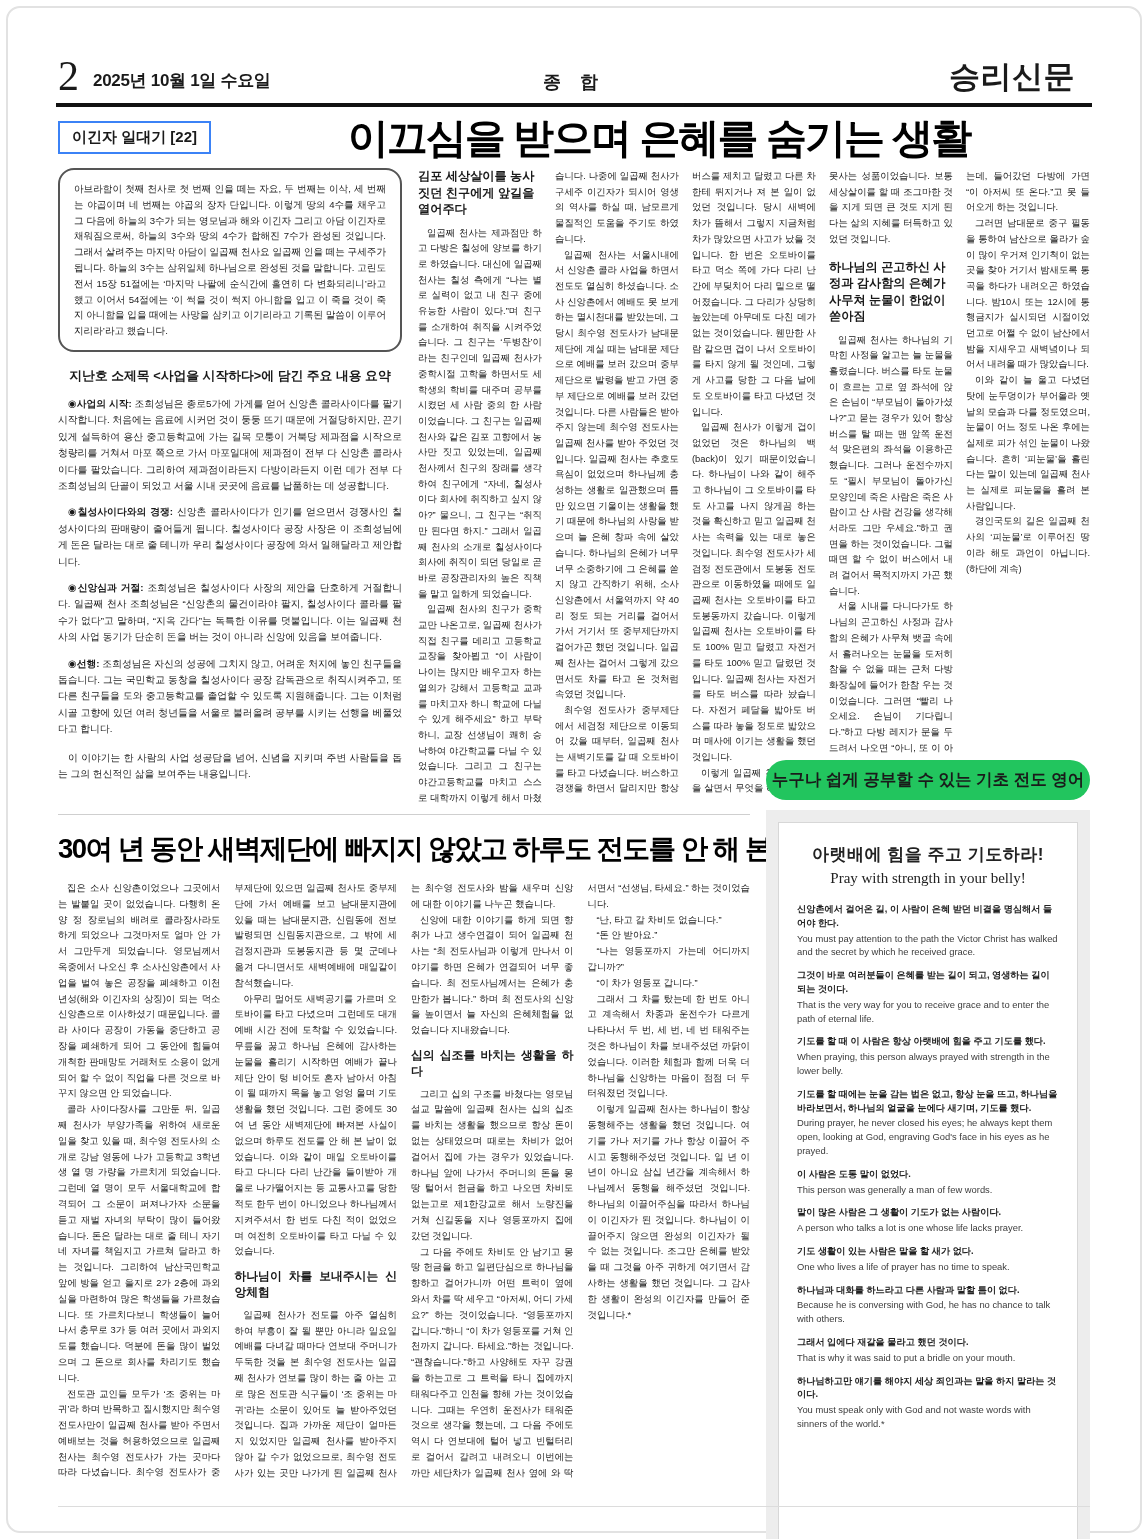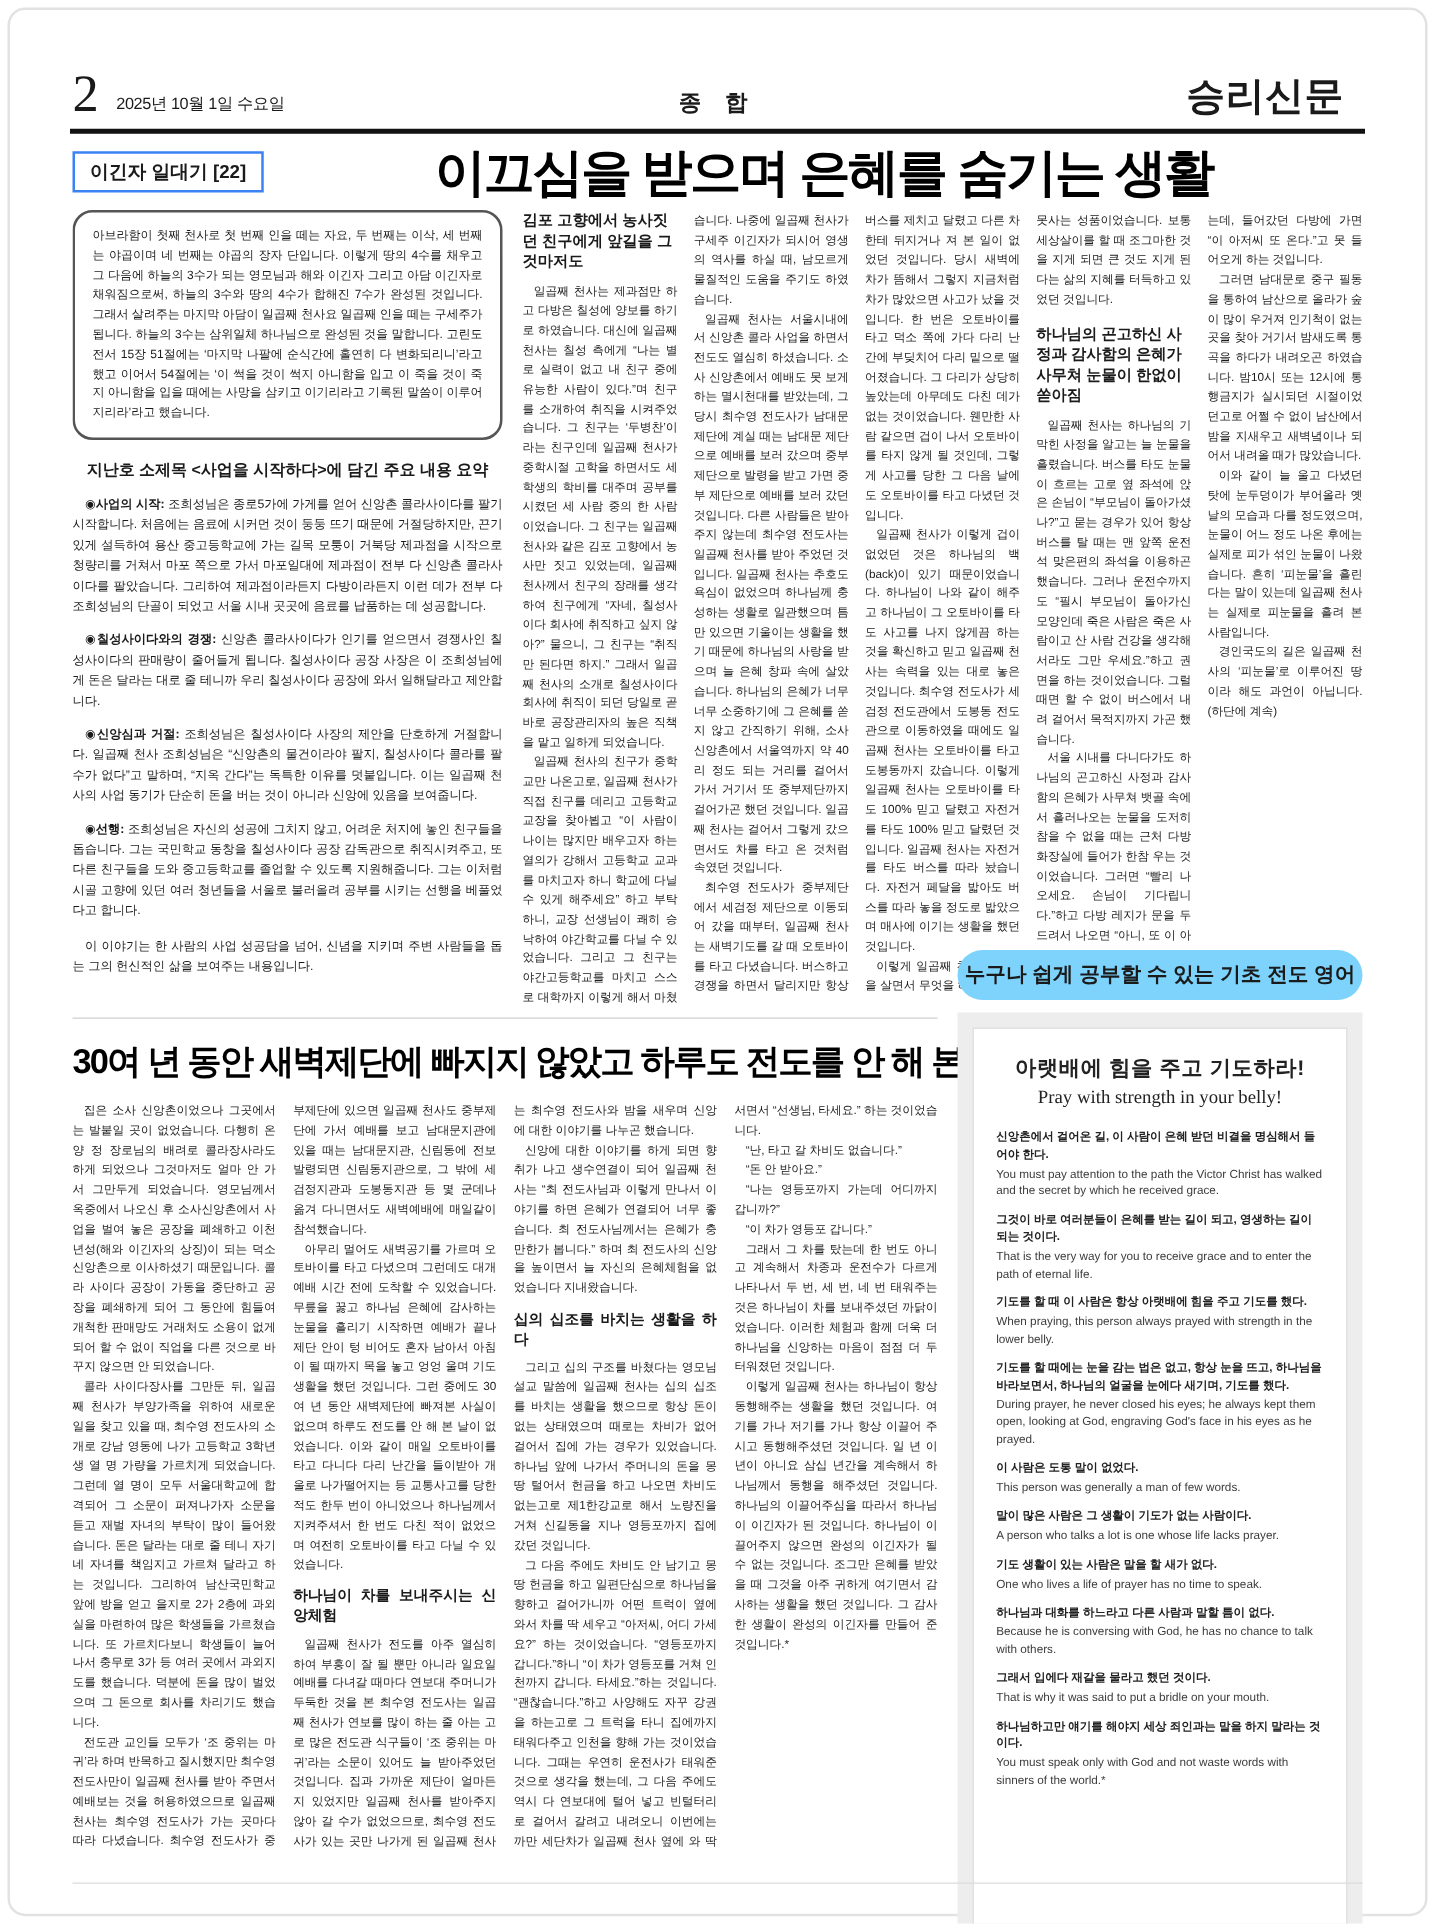--- a/index.html
+++ b/index.html
@@ -4,21 +4,21 @@
 <style>
   html,body{margin:0;padding:0;background:#fff;}
   .page{position:relative;width:1148px;height:1539px;background:#fff;overflow:hidden;
         font-family:"Liberation Sans","DejaVu Sans",sans-serif;color:#1a1a1a;}
   .page-frame{position:absolute;inset:6px;border:2px solid #e2e2e2;border-radius:14px;pointer-events:none;}
 
   
   .masthead-row{position:absolute;left:58px;right:58px;top:50px;height:48px;}
   .mh-left{position:absolute;left:0;bottom:2px;display:flex;align-items:flex-end;}
   .page-num{font-family:"Liberation Serif","DejaVu Serif",serif;font-size:42px;font-weight:400;line-height:0.9;margin-right:14px;}
-  .date{font-size:13px;font-weight:400;padding-bottom:4px;letter-spacing:-0.3px;}
+  .date{font-size:17px;font-weight:700;padding-bottom:4px;letter-spacing:-0.3px;}
   .mh-center{position:absolute;left:50%;transform:translateX(-50%);bottom:4px;font-size:18px;font-weight:800;letter-spacing:7px;}
   .mh-right{position:absolute;right:15px;bottom:0;font-size:31px;font-weight:900;letter-spacing:0.5px;}
   .thick-rule{position:absolute;left:56px;right:56px;top:103px;height:4px;background:#111;}
 
   
   .headline-row{position:absolute;left:58px;right:58px;top:113px;height:48px;}
   .series-box{position:absolute;left:0;top:8px;border:2px solid #3b82f6;padding:5px 12px;font-size:15px;font-weight:700;white-space:nowrap;}
   .main-headline{position:absolute;left:180px;right:10px;top:-2px;margin:0;text-align:center;
                  font-size:41px;font-weight:900;letter-spacing:-2px;color:#000;white-space:nowrap;}
 
@@ -41,21 +41,21 @@
   
   .bottom-article{position:absolute;left:58px;top:814px;width:692px;border-top:1px solid #cfcfcf;}
   .bottom-headline{text-align:center;font-size:27.5px;font-weight:900;letter-spacing:-1.5px;margin:16px 0 13px;color:#000;white-space:nowrap;}
   .bottom-flow{column-count:4;column-gap:14px;column-fill:auto;height:616px;overflow:hidden;
                font-size:9.4px;line-height:15.8px;text-align:justify;}
   .bottom-subhead{font-size:11.8px;font-weight:800;margin:10px 0 6px;}
   .bottom-flow .body-para{margin:0;text-indent:9px;}
 
   
   .sidebar{position:absolute;left:766px;top:760px;width:324px;}
-  .sidebar-pill{background:#7dd3fc;border-radius:22px;text-align:center;font-size:16.5px;font-weight:800;padding:9px 0;}
+  .sidebar-pill{background:#22c55e;border-radius:22px;text-align:center;font-size:16.5px;font-weight:800;padding:9px 0;}
   .sidebar-outer{margin-top:10px;background:#ededed;padding:12px;height:776px;box-sizing:border-box;}
   .sidebar-inner{background:#fff;border:1px solid #d7d7d7;padding:20px 18px;height:100%;box-sizing:border-box;overflow:hidden;}
   .sb-title-ko{text-align:center;font-size:17px;font-weight:600;margin-bottom:4px;letter-spacing:0.5px;color:#222;}
   .sb-title-en{text-align:center;font-family:"Liberation Serif","DejaVu Serif",serif;font-size:15px;margin-bottom:16px;color:#222;}
   .pair{margin-bottom:10px;}
   .pair .ko{margin:0;font-size:9.2px;line-height:13.8px;font-weight:700;color:#222;}
   .pair .en{margin:1px 0 0;font-size:9.4px;line-height:13.8px;color:#3c3c3c;}
 
   .footer-rule{position:absolute;left:58px;right:58px;top:1506px;border-top:1px solid #dcdcdc;}
 </style>
@@ -93,21 +93,21 @@
           <p class="summary-item"><b class="item-label">◉신앙심과 거절:</b> <span>조희성님은 칠성사이다 사장의 제안을 단호하게 거절합니다. 일곱째 천사 조희성님은 “신앙촌의 물건이라야 팔지, 칠성사이다 콜라를 팔 수가 없다”고 말하며, “지옥 간다”는 독특한 이유를 덧붙입니다. 이는 일곱째 천사의 사업 동기가 단순히 돈을 버는 것이 아니라 신앙에 있음을 보여줍니다.</span></p>
 
           <p class="summary-item"><b class="item-label">◉선행:</b> <span>조희성님은 자신의 성공에 그치지 않고, 어려운 처지에 놓인 친구들을 돕습니다. 그는 국민학교 동창을 칠성사이다 공장 감독관으로 취직시켜주고, 또 다른 친구들을 도와 중고등학교를 졸업할 수 있도록 지원해줍니다. 그는 이처럼 시골 고향에 있던 여러 청년들을 서울로 불러올려 공부를 시키는 선행을 베풀었다고 합니다.</span></p>
         </div>
       <p class="summary-closing">이 이야기는 한 사람의 사업 성공담을 넘어, 신념을 지키며 주변 사람들을 돕는 그의 헌신적인 삶을 보여주는 내용입니다.</p>
     </div>
 
     <div class="body-flow">
 
         <section class="body-sec">
-          <h3 class="body-subhead">김포 고향에서 농사짓던 친구에게 앞길을 그것마저도</h3>
+          <h3 class="body-subhead">김포 세상살이를 농사짓던 친구에게 앞길을 열어주다</h3>
           <div class="sec-paras">
 
           <p class="body-para">일곱째 천사는 제과점만 하고 다방은 칠성에 양보를 하기로 하였습니다. 대신에 일곱째 천사는 칠성 측에게 “나는 별로 실력이 없고 내 친구 중에 유능한 사람이 있다.”며 친구를 소개하여 취직을 시켜주었습니다. 그 친구는 ‘두병찬’이라는 친구인데 일곱째 천사가 중학시절 고학을 하면서도 세 학생의 학비를 대주며 공부를 시켰던 세 사람 중의 한 사람이었습니다. 그 친구는 일곱째 천사와 같은 김포 고향에서 농사만 짓고 있었는데, 일곱째 천사께서 친구의 장래를 생각하여 친구에게 “자네, 칠성사이다 회사에 취직하고 싶지 않아?” 물으니, 그 친구는 “취직만 된다면 하지.” 그래서 일곱째 천사의 소개로 칠성사이다 회사에 취직이 되던 당일로 곧바로 공장관리자의 높은 직책을 맡고 일하게 되었습니다.</p>
             <p class="body-para">일곱째 천사의 친구가 중학교만 나온고로, 일곱째 천사가 직접 친구를 데리고 고등학교 교장을 찾아뵙고 “이 사람이 나이는 많지만 배우고자 하는 열의가 강해서 고등학교 교과를 마치고자 하니 학교에 다닐 수 있게 해주세요” 하고 부탁하니, 교장 선생님이 쾌히 승낙하여 야간학교를 다닐 수 있었습니다. 그리고 그 친구는 야간고등학교를 마치고 스스로 대학까지 이렇게 해서 마쳤습니다. 나중에 일곱째 천사가 구세주 이긴자가 되시어 영생의 역사를 하실 때, 남모르게 물질적인 도움을 주기도 하였습니다.</p>
             <p class="body-para">일곱째 천사는 서울시내에서 신앙촌 콜라 사업을 하면서 전도도 열심히 하셨습니다. 소사 신앙촌에서 예배도 못 보게 하는 멸시천대를 받았는데, 그 당시 최수영 전도사가 남대문 제단에 계실 때는 남대문 제단으로 예배를 보러 갔으며 중부 제단으로 발령을 받고 가면 중부 제단으로 예배를 보러 갔던 것입니다. 다른 사람들은 받아 주지 않는데 최수영 전도사는 일곱째 천사를 받아 주었던 것입니다. 일곱째 천사는 추호도 욕심이 없었으며 하나님께 충성하는 생활로 일관했으며 틈만 있으면 기울이는 생활을 했기 때문에 하나님의 사랑을 받으며 늘 은혜 창파 속에 살았습니다. 하나님의 은혜가 너무너무 소중하기에 그 은혜를 쏟지 않고 간직하기 위해, 소사 신앙촌에서 서울역까지 약 40리 정도 되는 거리를 걸어서 가서 거기서 또 중부제단까지 걸어가곤 했던 것입니다. 일곱째 천사는 걸어서 그렇게 갔으면서도 차를 타고 온 것처럼 속였던 것입니다.</p>
             <p class="body-para">최수영 전도사가 중부제단에서 세검정 제단으로 이동되어 갔을 때부터, 일곱째 천사는 새벽기도를 갈 때 오토바이를 타고 다녔습니다. 버스하고 경쟁을 하면서 달리지만 항상 버스를 제치고 달렸고 다른 차한테 뒤지거나 져 본 일이 없었던 것입니다. 당시 새벽에 차가 뜸해서 그렇지 지금처럼 차가 많았으면 사고가 났을 것입니다. 한 번은 오토바이를 타고 덕소 쪽에 가다 다리 난간에 부딪치어 다리 밑으로 떨어졌습니다. 그 다리가 상당히 높았는데 아무데도 다친 데가 없는 것이었습니다. 웬만한 사람 같으면 겁이 나서 오토바이를 타지 않게 될 것인데, 그렇게 사고를 당한 그 다음 날에도 오토바이를 타고 다녔던 것입니다.</p>
             <p class="body-para">일곱째 천사가 이렇게 겁이 없었던 것은 하나님의 백(back)이 있기 때문이었습니다. 하나님이 나와 같이 해주고 하나님이 그 오토바이를 타도 사고를 나지 않게끔 하는 것을 확신하고 믿고 일곱째 천사는 속력을 있는 대로 놓은 것입니다. 최수영 전도사가 세검정 전도관에서 도봉동 전도관으로 이동하였을 때에도 일곱째 천사는 오토바이를 타고 도봉동까지 갔습니다. 이렇게 일곱째 천사는 오토바이를 타도 100% 믿고 달렸고 자전거를 타도 100% 믿고 달렸던 것입니다. 일곱째 천사는 자전거를 타도 버스를 따라 놨습니다. 자전거 페달을 밟아도 버스를 따라 놓을 정도로 밟았으며 매사에 이기는 생활을 했던 것입니다.</p>
             <p class="body-para">이렇게 일곱째 천사는 평생을 살면서 무엇을 해도 지고는 못사는 성품이었습니다. 보통 세상살이를 할 때 조그마한 것을 지게 되면 큰 것도 지게 된다는 삶의 지혜를 터득하고 있었던 것입니다.</p>
           </div>
         </section>

